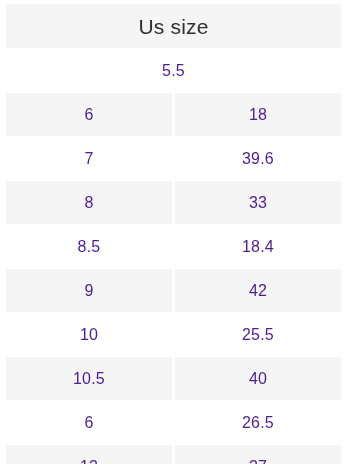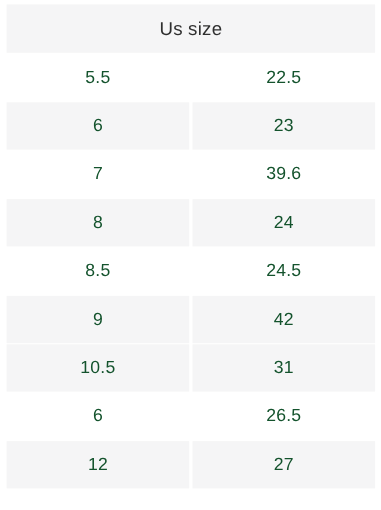--- a/index.html
+++ b/index.html
@@ -28,31 +28,31 @@
     margin-bottom: 1px;
   }
 
   .cell {
     flex: 1 1 0;
     height: 43px;
     display: flex;
     align-items: center;
     justify-content: center;
     background: #f5f5f6;
-    color: #14532d;
+    color: #4c1d95;
     font-size: 16px;
     font-weight: 400;
     letter-spacing: 0.2px;
     line-height: 1;
     white-space: nowrap;
   }
 
   .header-row .cell {
     height: 44px;
-    font-size: 17px;
+    font-size: 21px;
     color: #2f2f2f;
   }
 
   .table-row.odd .cell {
     background: #ffffff;
   }
 
   .table-row.even .cell {
     background: #f5f5f6;
   }
@@ -61,52 +61,55 @@
 <body>
 
 <div id="size-table">
 
   <div class="table-row header-row even">
     <div class="cell">Us size</div>
   </div>
 
   <div class="table-row odd">
     <div class="cell">5.5</div>
-    <div class="cell">22.5</div>
   </div>
 
   <div class="table-row even">
     <div class="cell">6</div>
-    <div class="cell">23</div>
+    <div class="cell">18</div>
   </div>
 
   <div class="table-row odd">
     <div class="cell">7</div>
     <div class="cell">39.6</div>
   </div>
 
   <div class="table-row even">
     <div class="cell">8</div>
-    <div class="cell">24</div>
+    <div class="cell">33</div>
   </div>
 
   <div class="table-row odd">
     <div class="cell">8.5</div>
-    <div class="cell">24.5</div>
+    <div class="cell">18.4</div>
   </div>
 
   <div class="table-row even">
     <div class="cell">9</div>
     <div class="cell">42</div>
   </div>
 
+  <div class="table-row odd">
+    <div class="cell">10</div>
+    <div class="cell">25.5</div>
+  </div>
 
   <div class="table-row even">
     <div class="cell">10.5</div>
-    <div class="cell">31</div>
+    <div class="cell">40</div>
   </div>
 
   <div class="table-row odd">
     <div class="cell">6</div>
     <div class="cell">26.5</div>
   </div>
 
   <div class="table-row even">
     <div class="cell">12</div>
     <div class="cell">27</div>

